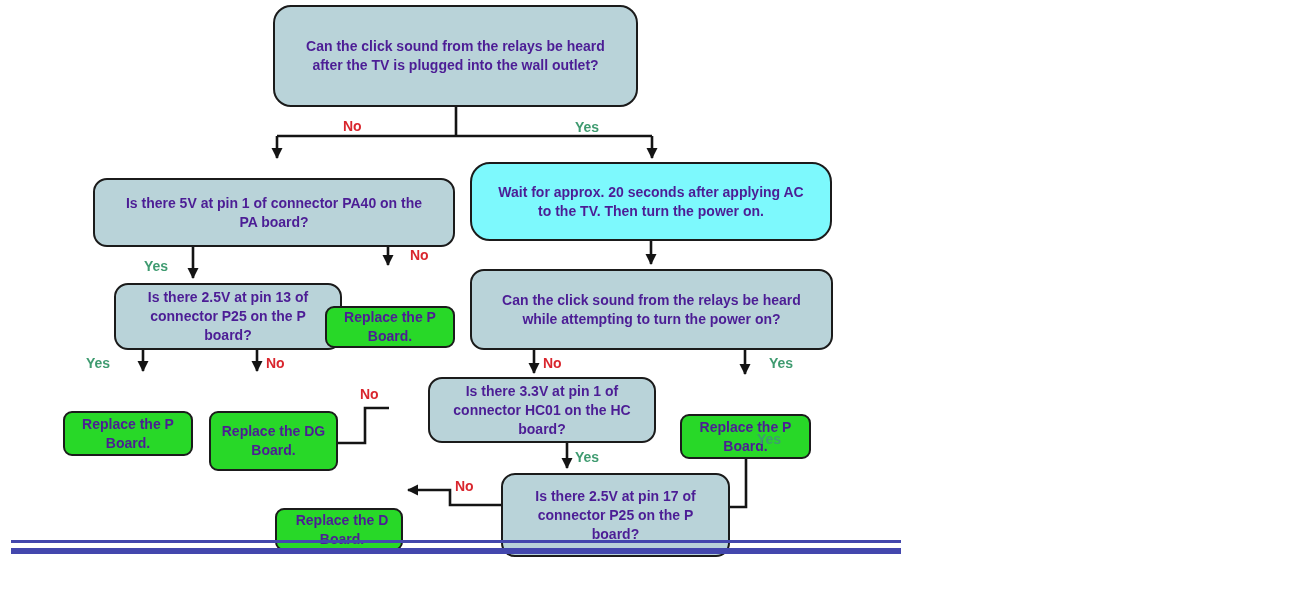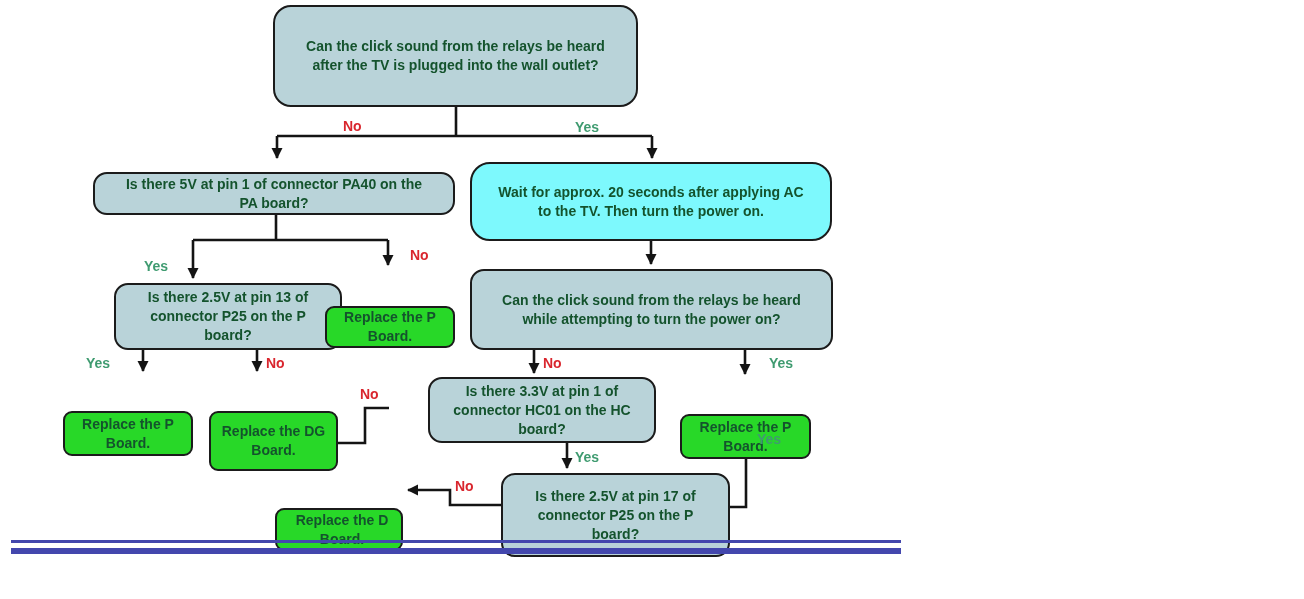--- a/index.html
+++ b/index.html
@@ -5,21 +5,21 @@
   html,body{margin:0;padding:0;background:#ffffff;}
   .stage{
     position:relative;width:1304px;height:599px;background:#ffffff;
     overflow:hidden;font-family:"Liberation Sans",sans-serif;
   }
   .node{
     position:absolute;box-sizing:border-box;
     border:2px solid #1b1b1b;
     display:flex;align-items:center;justify-content:center;
     text-align:center;font-weight:bold;font-size:14px;line-height:19px;
-    color:#14532d;white-space:pre-line;padding:2px 6px;
+    color:#4c1d95;white-space:pre-line;padding:2px 6px;
   }
   .question{background:var(--question-fill,#b9d3d9);border-radius:14px;}
   .top-radius{border-radius:18px;}
   .instruction{background:var(--instruction-fill,#7df9fd);border-radius:20px;}
   .action{background:var(--action-fill,#28d828);border-radius:9px;margin-top:36px;}
   .edge-label{
     position:absolute;font-family:Liberation Sans, sans-serif;
     font-weight:bold;font-size:14px;line-height:15px;
   }
   .yes{color:var(--yes-label,#3f9b70);}
@@ -54,21 +54,21 @@
     <path d="M745,350 L745,374" marker-end="url(#ah)"></path>
     <path d="M567,443 L567,468" marker-end="url(#ah)"></path>
     <path d="M389,408 L365,408 L365,443 L273,443 L273,425" marker-end="url(#ah)"></path>
     <path d="M502,505 L450,505 L450,490 L408,490" marker-end="url(#ah)"></path>
     <path d="M729,507 L746,507 L746,428" marker-end="url(#ah)"></path>
   </svg>
 
   <div class="node question top-radius" style="left:273px;top:5px;width:365px;height:102px;">Can the click sound from the relays be heard
 after the TV is plugged into the wall outlet?</div>
 
-  <div class="node question" style="left:93px;top:172px;width:362px;height:43px;">Is there 5V at pin 1 of connector PA40 on the
+  <div class="node question" style="left:93px;top:178px;width:362px;height:69px;">Is there 5V at pin 1 of connector PA40 on the
 PA board?</div>
 
   <div class="node instruction" style="left:470px;top:162px;width:362px;height:79px;">Wait for approx. 20 seconds after applying AC
 to the TV. Then turn the power on.</div>
 
   <div class="node question" style="left:78px;top:283px;width:228px;height:67px;margin-left:36px;">Is there 2.5V at pin 13 of
 connector P25 on the P
 board?</div>
 
   <div class="node action" style="left:325px;top:270px;width:130px;height:42px;">Replace the P

